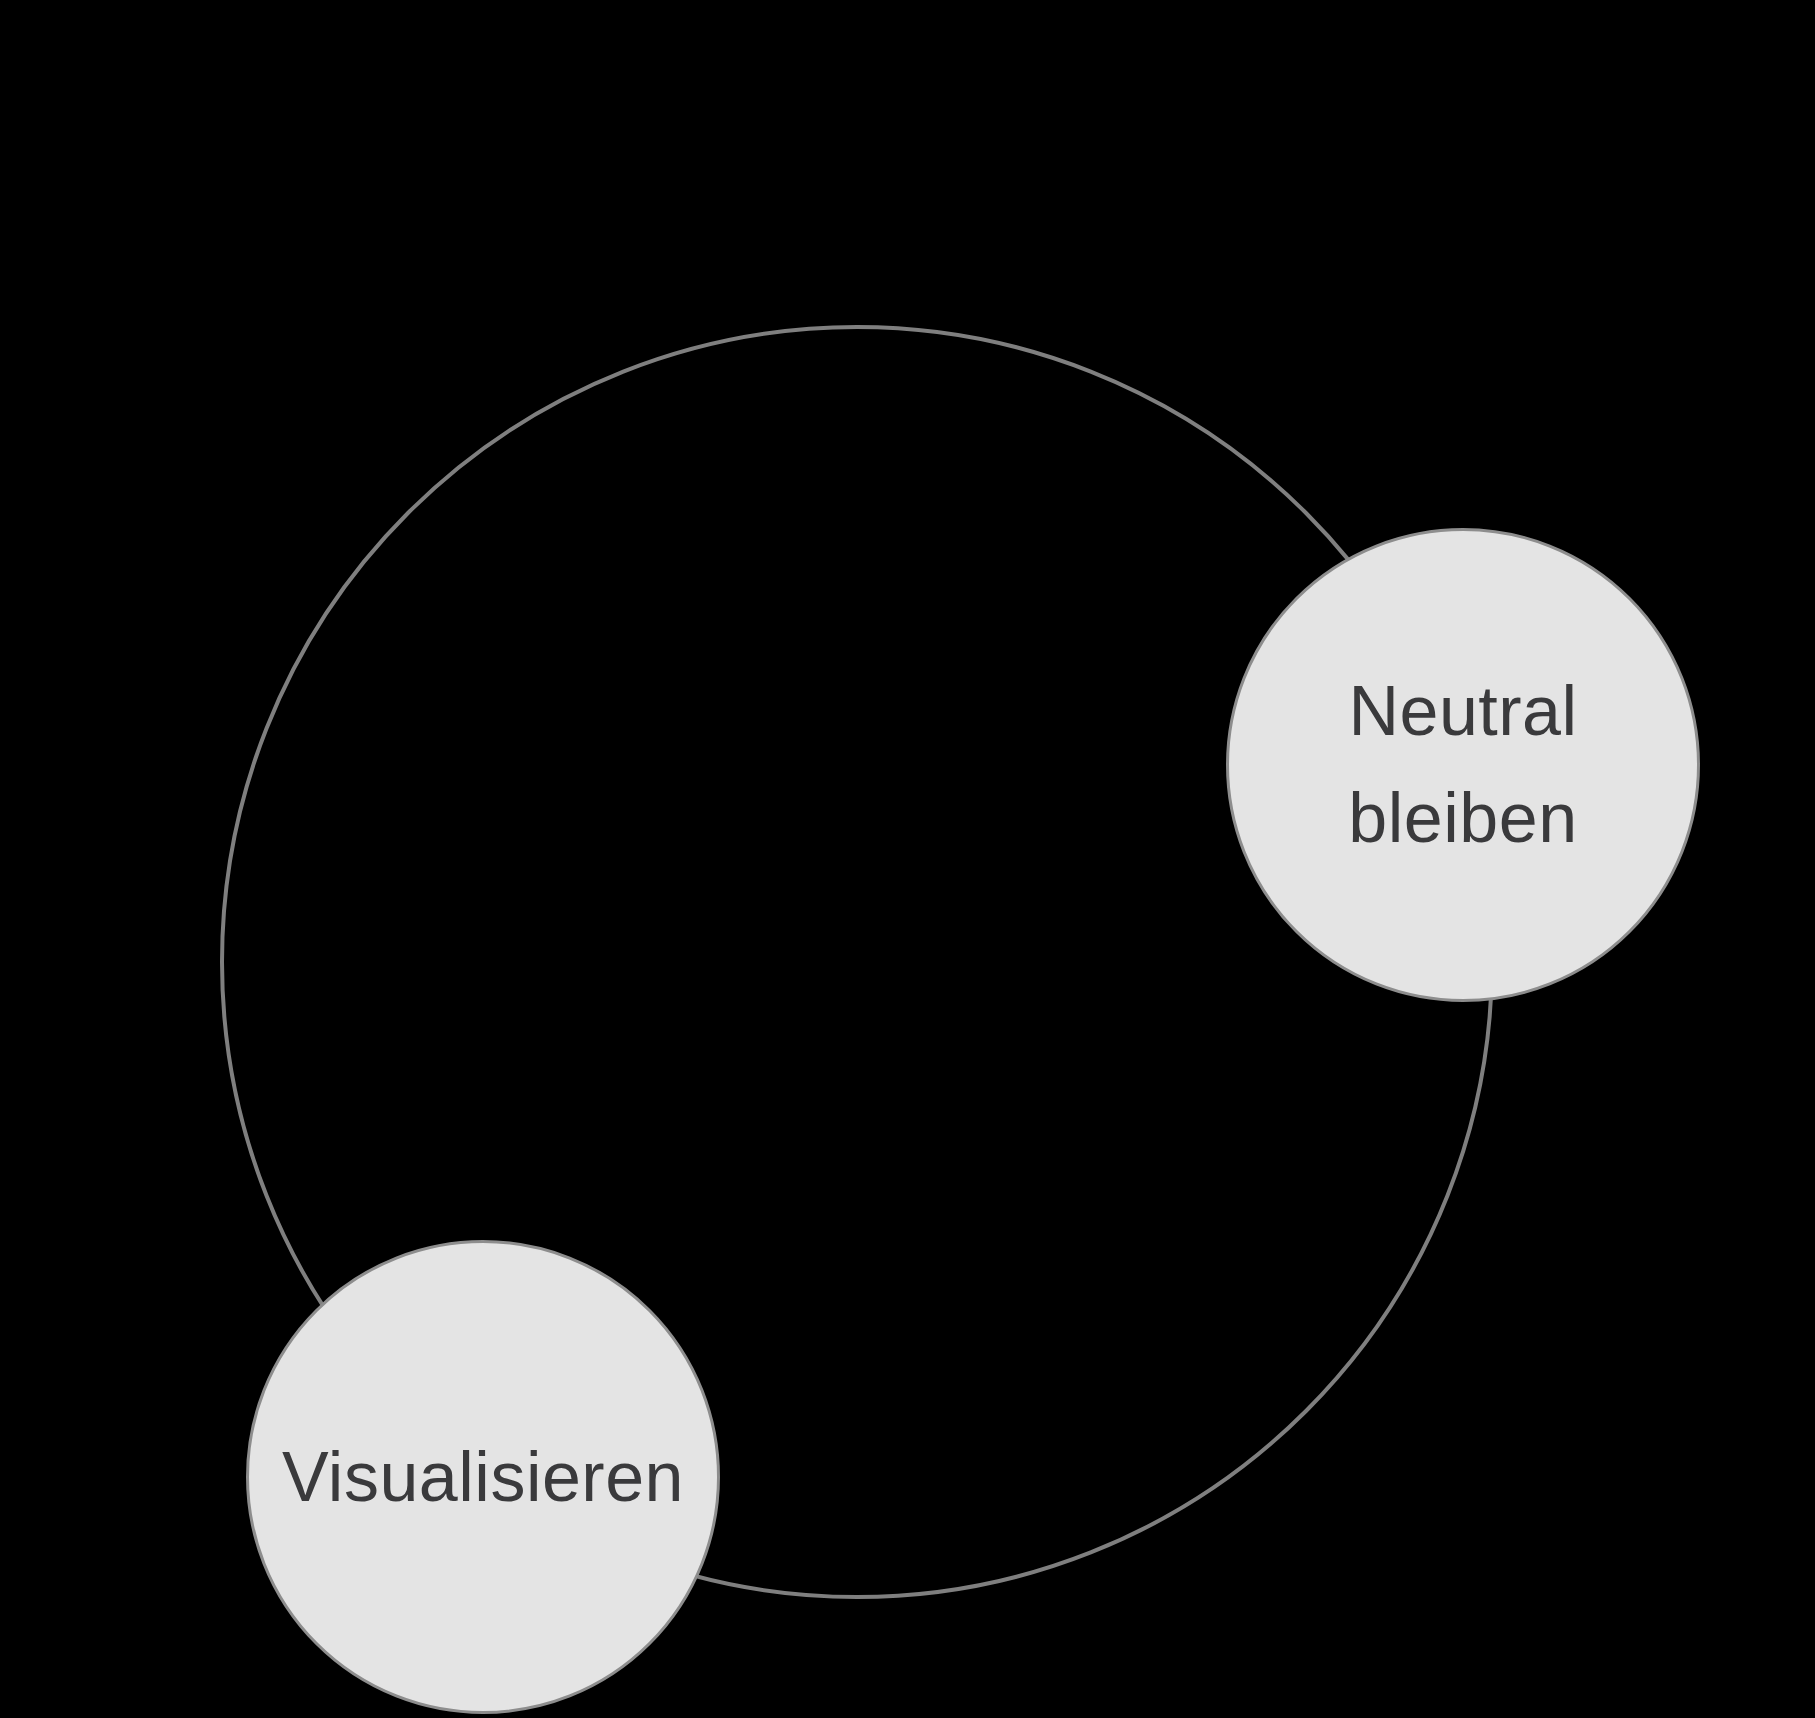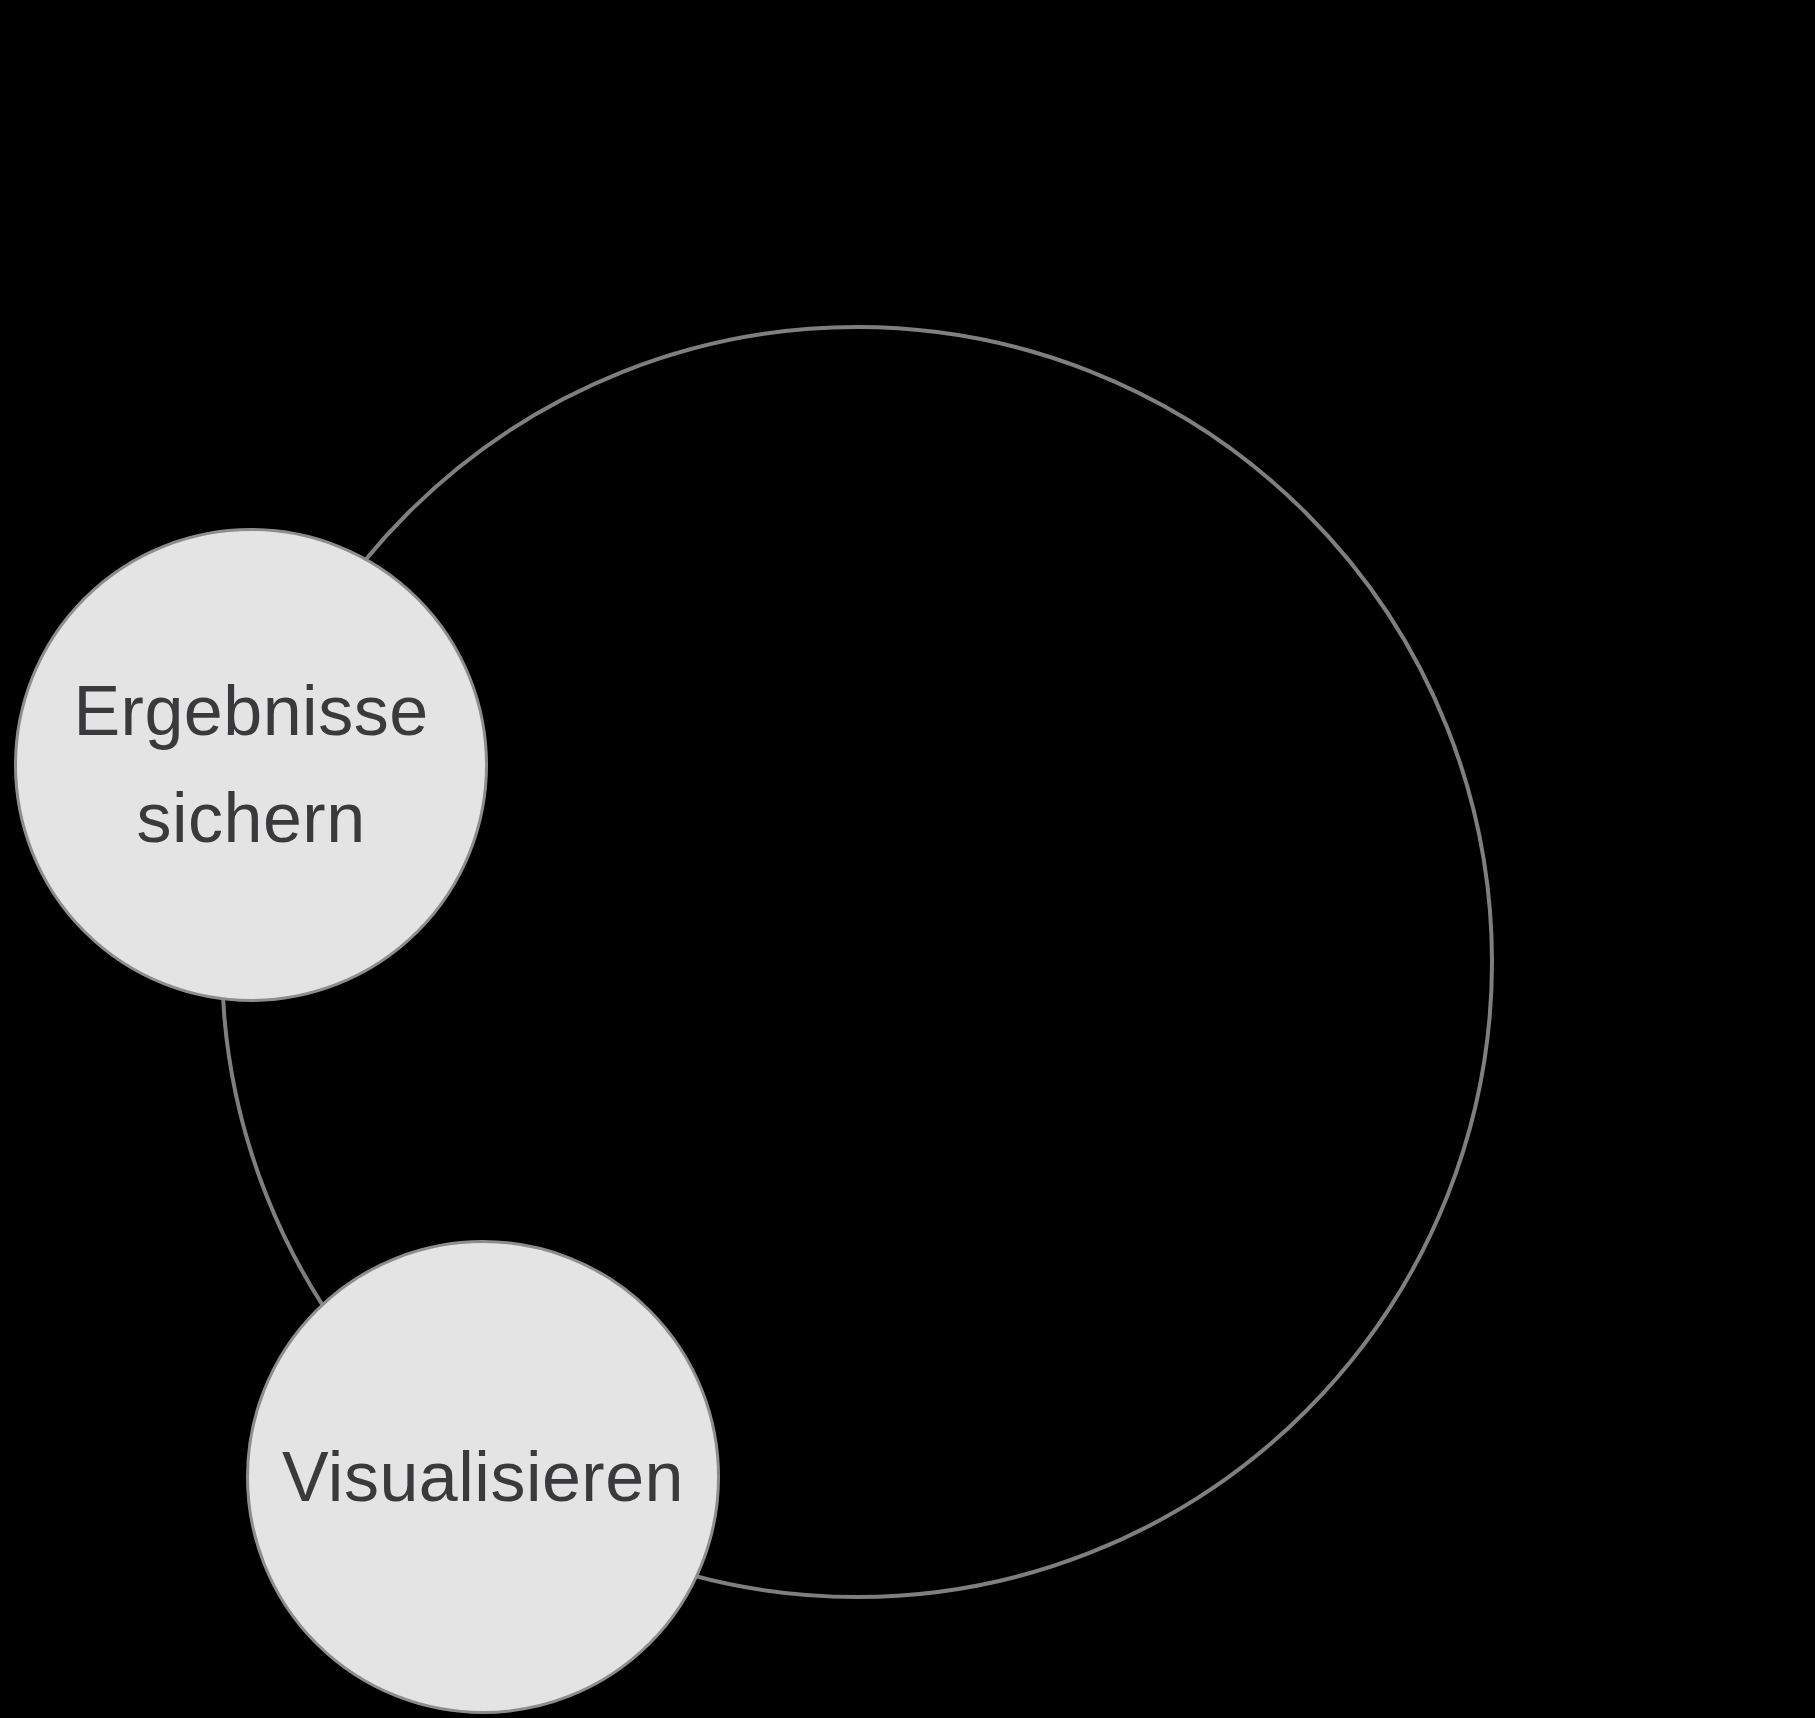--- a/index.html
+++ b/index.html
@@ -79,25 +79,25 @@
   }
 </style>
 </head>
 <body style="background: rgb(0, 0, 0);">
 
 <div class="stage">
 
   <div class="ring" style="border-color: rgb(127, 127, 127);"></div>
 
 
+  <div class="node pos-right" style="background-color: rgb(228, 228, 228); border-color: rgb(141, 141, 141);">
+    <span class="node-label" style="color: rgb(58, 58, 60);">Neutral
+bleiben</span>
+  </div>
 
 
   <div class="node pos-bottom-left" style="background-color: rgb(228, 228, 228); border-color: rgb(141, 141, 141);">
     <span class="node-label" style="color: rgb(58, 58, 60);">Visualisieren</span>
   </div>
 
-  <div class="node pos-left" style="background-color: rgb(228, 228, 228); border-color: rgb(141, 141, 141);">
-    <span class="node-label" style="color: rgb(58, 58, 60);">Ergebnisse
-sichern</span>
-  </div>
 
 
 </div>
 
 </body></html>

